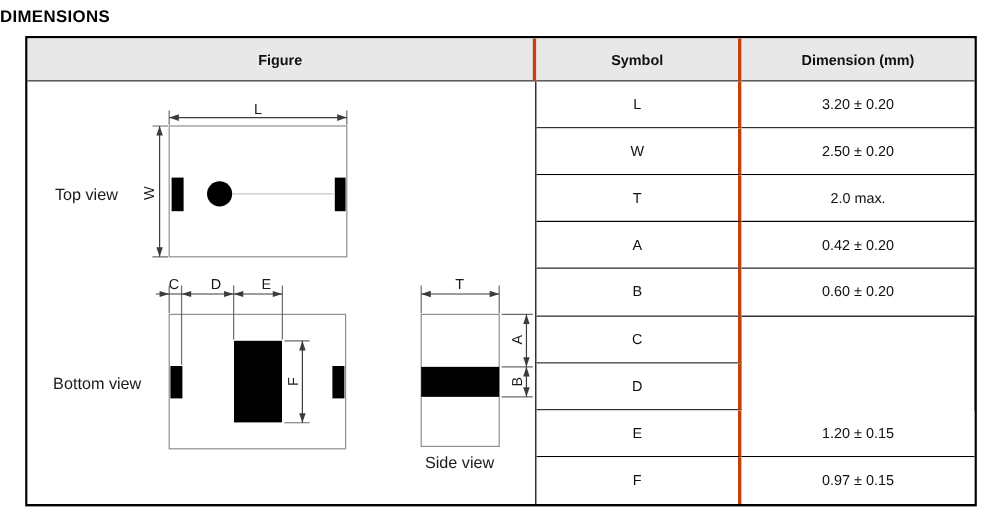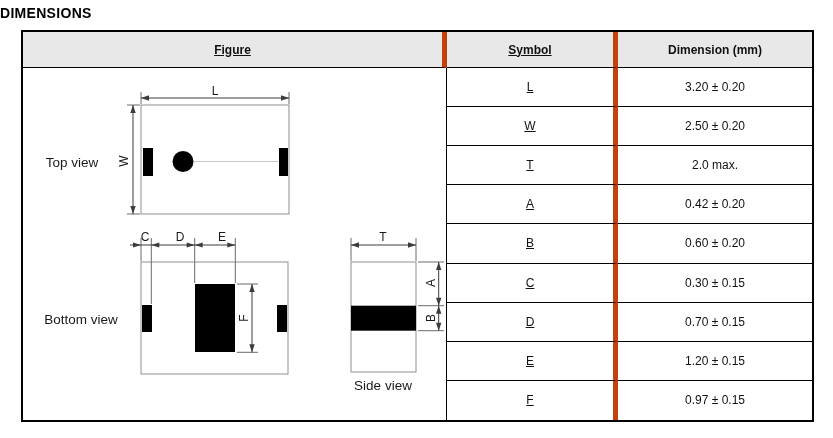--- a/index.html
+++ b/index.html
@@ -19,21 +19,21 @@
     grid-template-rows:36px repeat(9, 1fr);
     background:#fff;
   }
   .cell {
     display:flex; align-items:center; justify-content:center;
     font-size:12px; box-sizing:border-box; background:#fff;
   }
   .hdr {
     background:#e8e8e8; font-weight:bold; border-bottom:1px solid #000;
   }
-  .br { border-right:5px solid #c2410c;text-decoration:underline; }
+  .br { border-right:3px solid #c2410c; }
   .bb { border-bottom:1px solid #000; }
   .figure-cell {
     grid-column:1; grid-row:2 / span 9; position:relative;
     border-right:1px solid #000; box-sizing:border-box; background:#fff;
   }
   svg { display:block; }
   svg text { font-family:"Liberation Sans", sans-serif; font-size:12px; fill:#1a1a1a; }
   svg text.view-label { font-size:13.5px; }
   .outline { fill:#ffffff; stroke:#8f8f8f; stroke-width:1; }
   .dimline { stroke:#3c3c3c; stroke-width:1; fill:none; }
@@ -149,24 +149,22 @@
     <div class="cell br bb" style="grid-row:4">T</div>
     <div class="cell bb" style="grid-row:4">2.0 max.</div>
 
     <div class="cell br bb" style="grid-row:5">A</div>
     <div class="cell bb" style="grid-row:5">0.42 ± 0.20</div>
 
     <div class="cell br bb" style="grid-row:6">B</div>
     <div class="cell bb" style="grid-row:6">0.60 ± 0.20</div>
 
     <div class="cell br bb" style="grid-row:7">C</div>
-    <div class="cell bb" style="grid-row:7">0.30 ± 0.15</div>
 
     <div class="cell br bb" style="grid-row:8">D</div>
-    <div class="cell bb" style="grid-row:8">0.70 ± 0.15</div>
 
     <div class="cell br bb" style="grid-row:9">E</div>
     <div class="cell bb" style="grid-row:9">1.20 ± 0.15</div>
 
     <div class="cell br" style="grid-row:10">F</div>
     <div class="cell" style="grid-row:10">0.97 ± 0.15</div>
   </div>
 </div>
 
 </body></html>

